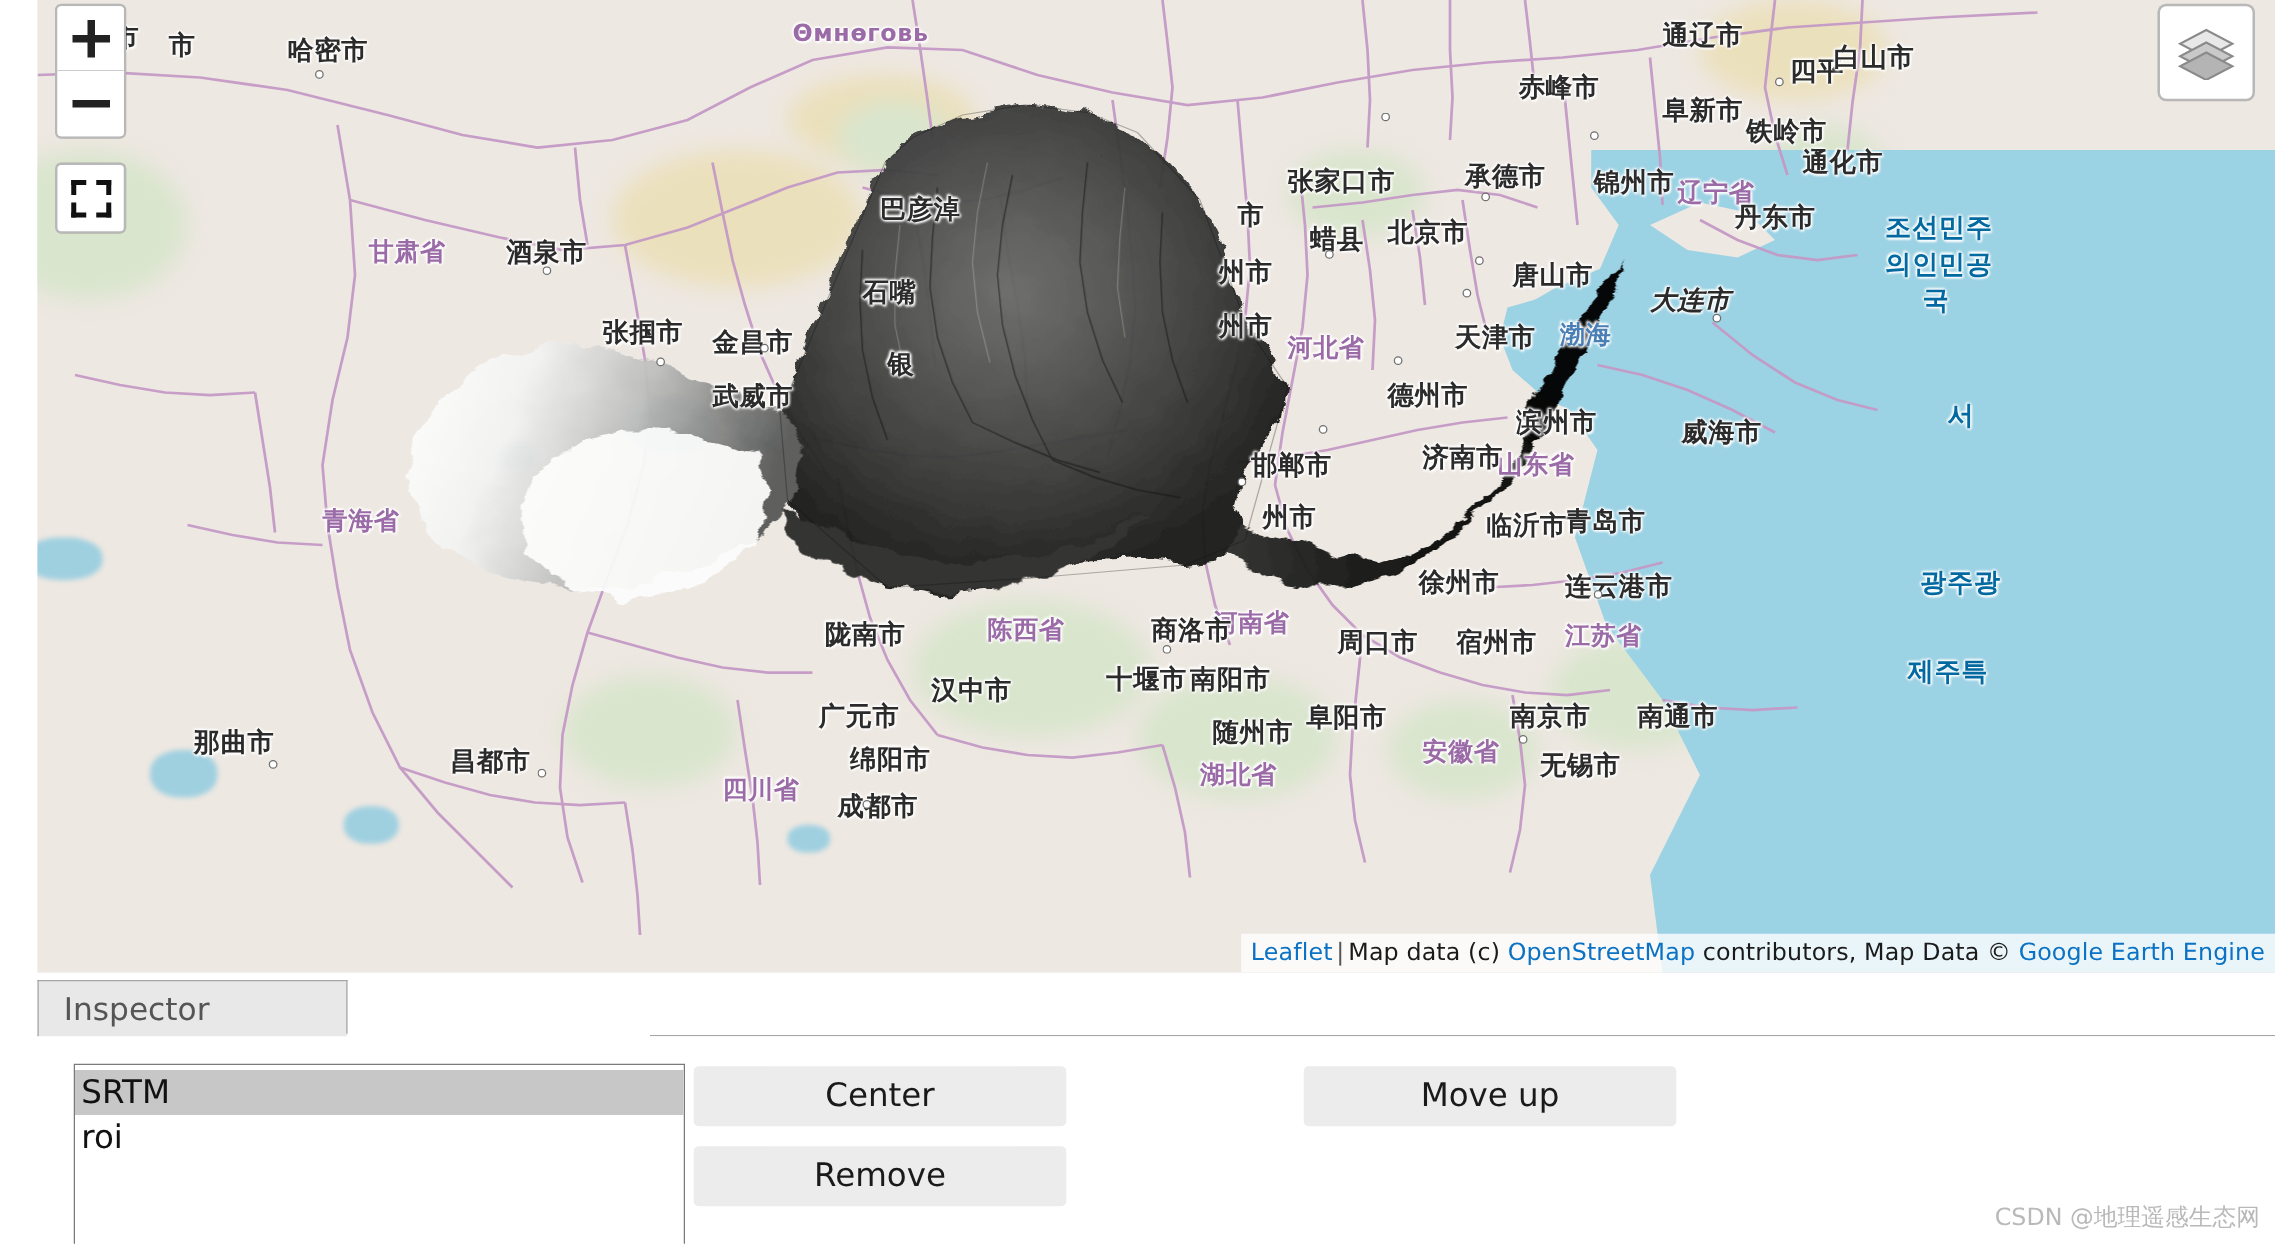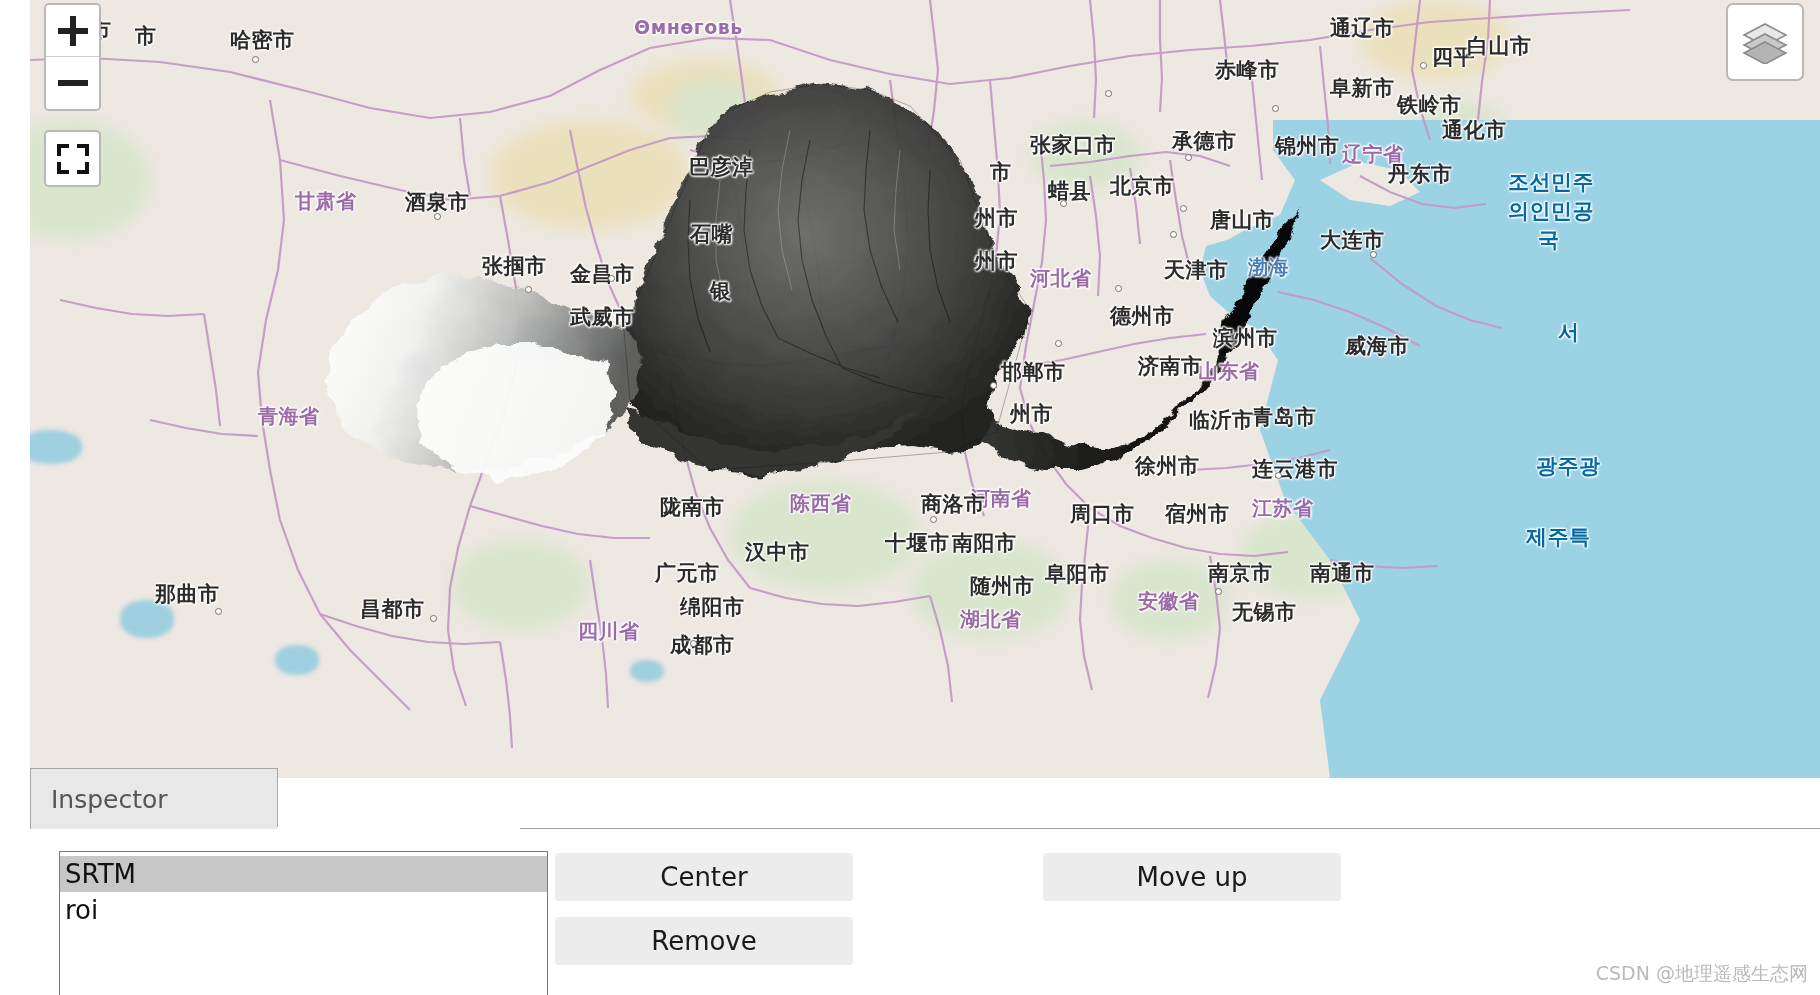--- a/index.html
+++ b/index.html
@@ -112,21 +112,21 @@
   #attribution .sep { color: #555; padding: 0 3px; }
 
   
   #panel {
     position: absolute; left: 0; top: 784px; width: 1820px; height: 211px;
     background: #ffffff;
   }
 
   #tabbar { position: absolute; left: 30px; top: 0; height: 45px; display: flex; align-items: flex-end; }
   .tab {
-    height: 61px;
+    height: 45px;
     display: flex; align-items: center;
     padding: 0 0 0 20px;
     font-family: "DejaVu Sans", sans-serif;
     font-size: 25px;
     cursor: pointer;
     position: relative;
     background: #e8e8e8;
     border: 1px solid #a6a6a6;
     border-bottom: none;
     color: #555;
@@ -375,37 +375,37 @@
           <path d="M700,110 L740,92 L790,84 L840,90 L880,106 L930,160 L968,262
                    L1000,310 L966,432 L918,452 L800,462 L680,470 L600,400 L594,330 L678,130 Z"></path>
         </g>
       </svg>
 
       <div id="map-labels">
           <div class="mlabel" style="left: 200px; top: 26px;">哈密市</div>
           <div class="mlabel mn" style="left: 604px; top: 16px;">Θмнөговь</div>
           <div class="mlabel prov" style="left: 265px; top: 188px;">甘肃省</div>
           <div class="mlabel" style="left: 375px; top: 188px;">酒泉市</div>
-          <div class="mlabel" style="left: 641px; top: 153px; padding-left: 18px;">巴彦淖</div>
+          <div class="mlabel" style="left: 656px; top: 153px; padding-left: 18px;">巴彦淖</div>
           <div class="mlabel" style="left: 1000px; top: 131px;">张家口市</div>
           <div class="mlabel" style="left: 1142px; top: 127px;">承德市</div>
           <div class="mlabel" style="left: 1245px; top: 132px;">锦州市</div>
           <div class="mlabel prov" style="left: 1312px; top: 141px;">辽宁省</div>
           <div class="mlabel" style="left: 1185px; top: 56px;">赤峰市</div>
           <div class="mlabel" style="left: 1300px; top: 74px;">阜新市</div>
           <div class="mlabel" style="left: 1367px; top: 91px;">铁岭市</div>
           <div class="mlabel" style="left: 1300px; top: 14px;">通辽市</div>
           <div class="mlabel" style="left: 1402px; top: 43px;">四平</div>
           <div class="mlabel" style="left: 1437px; top: 32px;">白山市</div>
           <div class="mlabel" style="left: 1412px; top: 116px;">通化市</div>
           <div class="mlabel" style="left: 1358px; top: 160px;">丹东市</div>
           <div class="mlabel" style="left: 1018px; top: 177px;">蜡县</div>
           <div class="mlabel" style="left: 1080px; top: 172px;">北京市</div>
           <div class="mlabel" style="left: 1180px; top: 206px;">唐山市</div>
-          <div class="mlabel" style="left: 1290px; top: 226px;">大连市</div>
+          <div class="mlabel" style="left: 1290px; top: 226px; font-style: italic;">大连市</div>
           <div class="mlabel" style="left: 1094px; top: 256px; margin-left: 40px;">天津市</div>
           <div class="mlabel sea-lbl" style="left: 1218px; top: 254px;">渤海</div>
           <div class="mlabel prov" style="left: 1000px; top: 265px;">河北省</div>
           <div class="mlabel" style="left: 1315px; top: 332px;">威海市</div>
           <div class="mlabel" style="left: 1080px; top: 302px;">德州市</div>
           <div class="mlabel" style="left: 1183px; top: 324px;">滨州市</div>
           <div class="mlabel prov" style="left: 1168px; top: 358px;">山东省</div>
           <div class="mlabel" style="left: 1108px; top: 352px;">济南市</div>
           <div class="mlabel" style="left: 971px; top: 358px;">邯郸市</div>
           <div class="mlabel" style="left: 1222px; top: 403px;">青岛市</div>
@@ -498,20 +498,23 @@
     </div>
 
     <div class="leaflet-ctrl" id="layers-ctrl">
       <svg width="48" height="44" viewBox="0 0 48 44">
         <polygon points="24,4 45,15 24,26 3,15" fill="#e8e8e8" stroke="#8a8a8a" stroke-width="1.6"></polygon>
         <polygon points="24,14 45,25 24,36 3,25" fill="#c9c9c9" stroke="#8a8a8a" stroke-width="1.6"></polygon>
         <polygon points="24,22 45,33 24,44 3,33" fill="#b4b4b4" stroke="#8a8a8a" stroke-width="1.6"></polygon>
       </svg>
     </div>
 
+    <div id="attribution">
+      <a href="#">Leaflet</a><span class="sep">|</span><span>Map data (c)</span> <a href="#">OpenStreetMap</a> <span>contributors, Map Data ©</span> <a href="#">Google Earth Engine</a>
+    </div>
   </div>
 
   <div id="panel">
 
     <div id="tab-underline"></div>
 
     <div id="tabbar">
       <div class="tab tab-inspector">
         <span>Inspector</span>
       </div>

